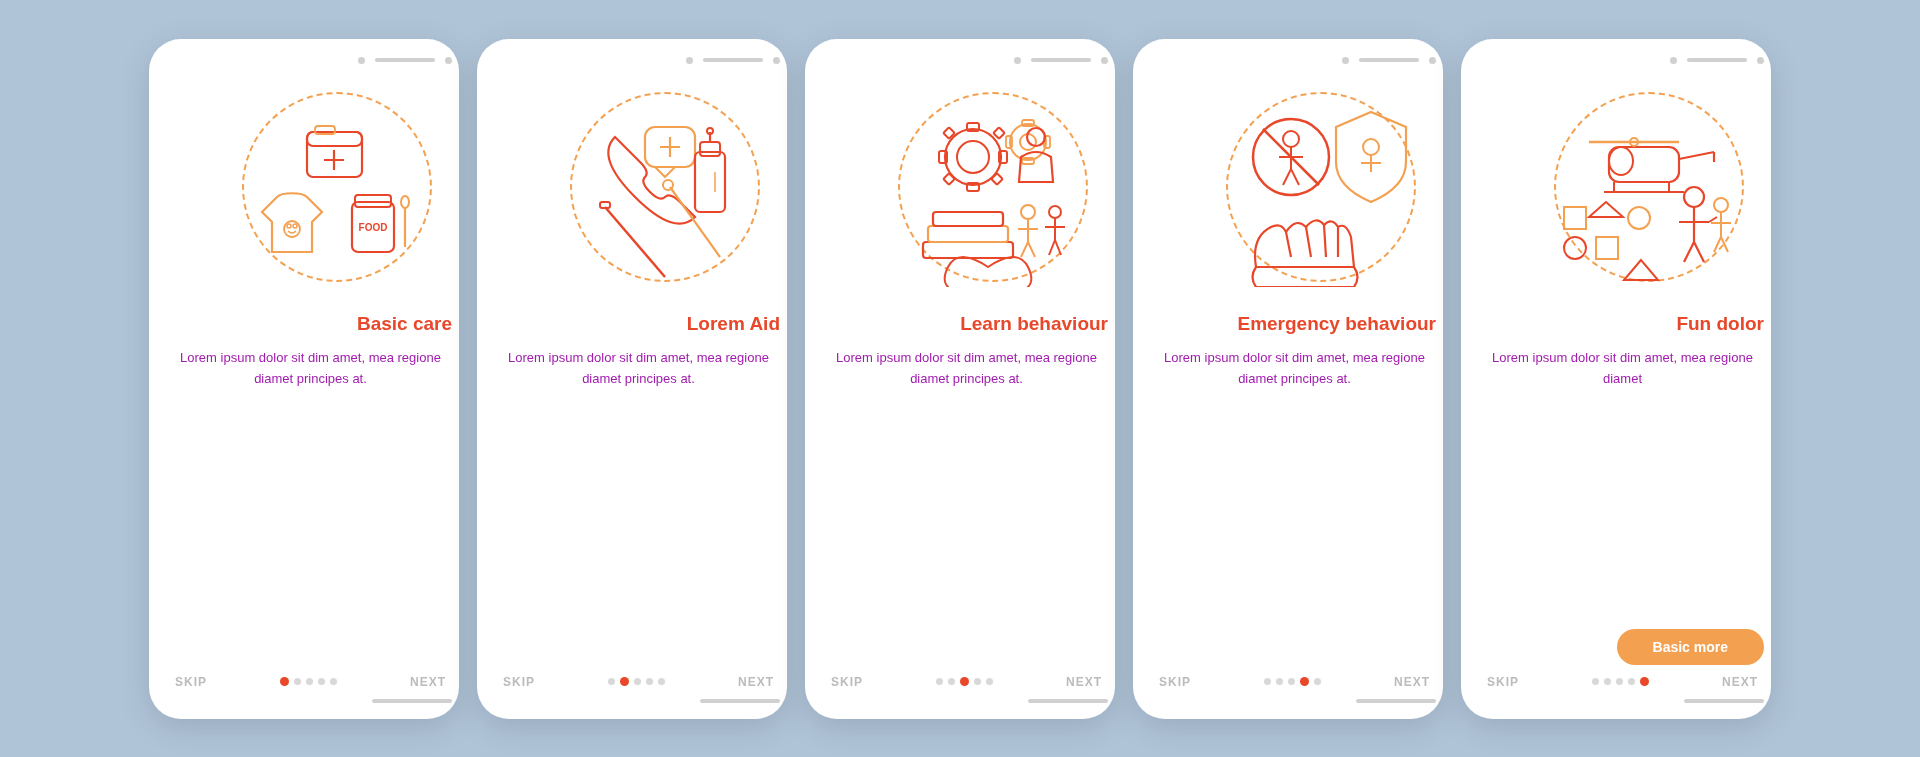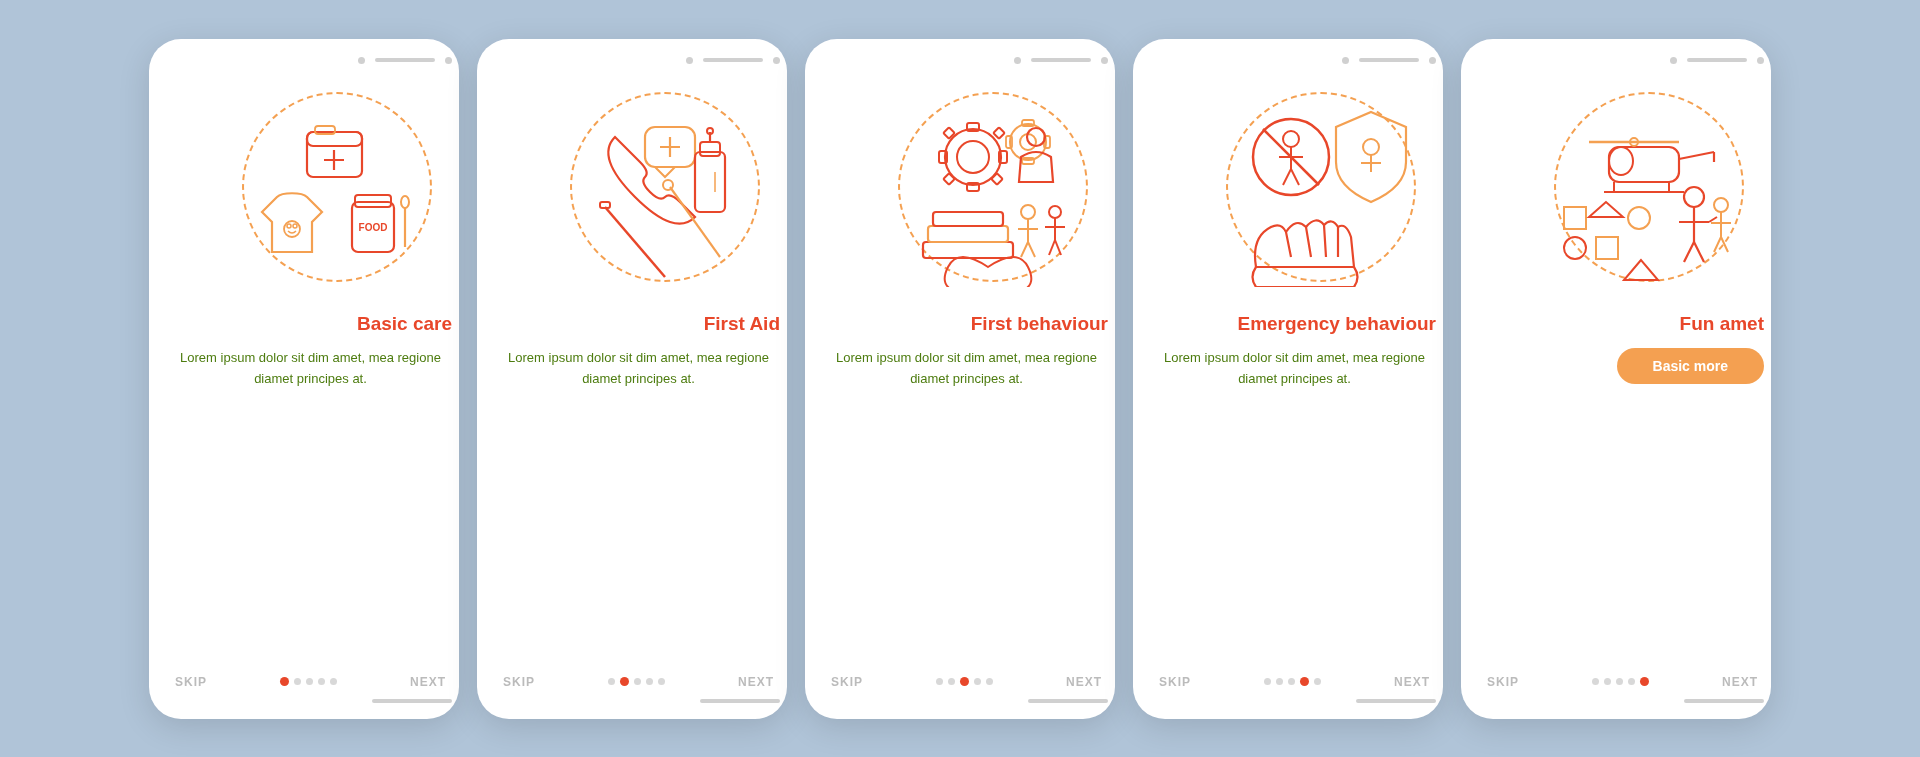--- a/index.html
+++ b/index.html
@@ -91,21 +91,21 @@
       font-weight: 700;
       color: #e8472a;
       text-align: center;
       margin-bottom: 12px;
       line-height: 1.3;
     }
 
     
     .card-desc {
       font-size: 13px;
-      color: #4d7c0f;
+      color: #a21caf;
       text-align: center;
       line-height: 1.6;
       margin-bottom: 14px;
       flex: 1;
     }
 
     
     .learn-more-btn {
       background: #f4a051;
       color: #fff;
@@ -257,21 +257,21 @@
           <line x1="10" y1="0" x2="60" y2="70" stroke="#f4a051" stroke-width="2.2"></line>
           <circle cx="8" cy="-2" r="5" fill="none" stroke="#f4a051" stroke-width="2"></circle>
         </g>
 
         <g transform="translate(30,120)">
           <line x1="10" y1="0" x2="70" y2="70" stroke="#e8472a" stroke-width="2.5"></line>
           <rect x="5" y="-5" width="10" height="6" rx="2" fill="none" stroke="#e8472a" stroke-width="2"></rect>
         </g>
       </svg>
     </div>
-    <div class="card-title">First Aid</div>
+    <div class="card-title">Lorem Aid</div>
     <div class="card-desc">Lorem ipsum dolor sit dim amet, mea regione diamet principes at.</div>
     <div class="card-bottom">
       <span class="nav-skip">SKIP</span>
       <div class="dots-container">
         <div class="nav-dot"></div>
         <div class="nav-dot active"></div>
         <div class="nav-dot"></div>
         <div class="nav-dot"></div>
         <div class="nav-dot"></div>
       </div>
@@ -339,21 +339,21 @@
           <line x1="32" y1="20" x2="52" y2="20" stroke="#e8472a" stroke-width="2"></line>
           <line x1="42" y1="33" x2="36" y2="48" stroke="#e8472a" stroke-width="2"></line>
           <line x1="42" y1="33" x2="48" y2="48" stroke="#e8472a" stroke-width="2"></line>
         </g>
 
         <g transform="translate(45,150)">
           <path d="M50,30 Q20,10 10,30 Q0,50 20,55 L80,55 Q100,50 90,30 Q80,10 50,30 Z" fill="none" stroke="#e8472a" stroke-width="2"></path>
         </g>
       </svg>
     </div>
-    <div class="card-title">First behaviour</div>
+    <div class="card-title">Learn behaviour</div>
     <div class="card-desc">Lorem ipsum dolor sit dim amet, mea regione diamet principes at.</div>
     <div class="card-bottom">
       <span class="nav-skip">SKIP</span>
       <div class="dots-container">
         <div class="nav-dot"></div>
         <div class="nav-dot"></div>
         <div class="nav-dot active"></div>
         <div class="nav-dot"></div>
         <div class="nav-dot"></div>
       </div>
@@ -466,21 +466,22 @@
           <circle cx="52" cy="18" r="7" fill="none" stroke="#f4a051" stroke-width="2"></circle>
           <line x1="52" y1="25" x2="52" y2="50" stroke="#f4a051" stroke-width="2"></line>
           <line x1="42" y1="36" x2="62" y2="36" stroke="#f4a051" stroke-width="2"></line>
           <line x1="52" y1="50" x2="45" y2="65" stroke="#f4a051" stroke-width="2"></line>
           <line x1="52" y1="50" x2="59" y2="65" stroke="#f4a051" stroke-width="2"></line>
 
           <line x1="40" y1="35" x2="48" y2="30" stroke="#e8472a" stroke-width="2"></line>
         </g>
       </svg>
     </div>
-    <div class="card-title">Fun amet</div>
+    <div class="card-title">Fun dolor</div>
+    <div class="card-desc">Lorem ipsum dolor sit dim amet, mea regione diamet</div>
     <button class="learn-more-btn">Basic more</button>
     <div class="card-bottom">
       <span class="nav-skip">SKIP</span>
       <div class="dots-container">
         <div class="nav-dot"></div>
         <div class="nav-dot"></div>
         <div class="nav-dot"></div>
         <div class="nav-dot"></div>
         <div class="nav-dot active"></div>
       </div>

